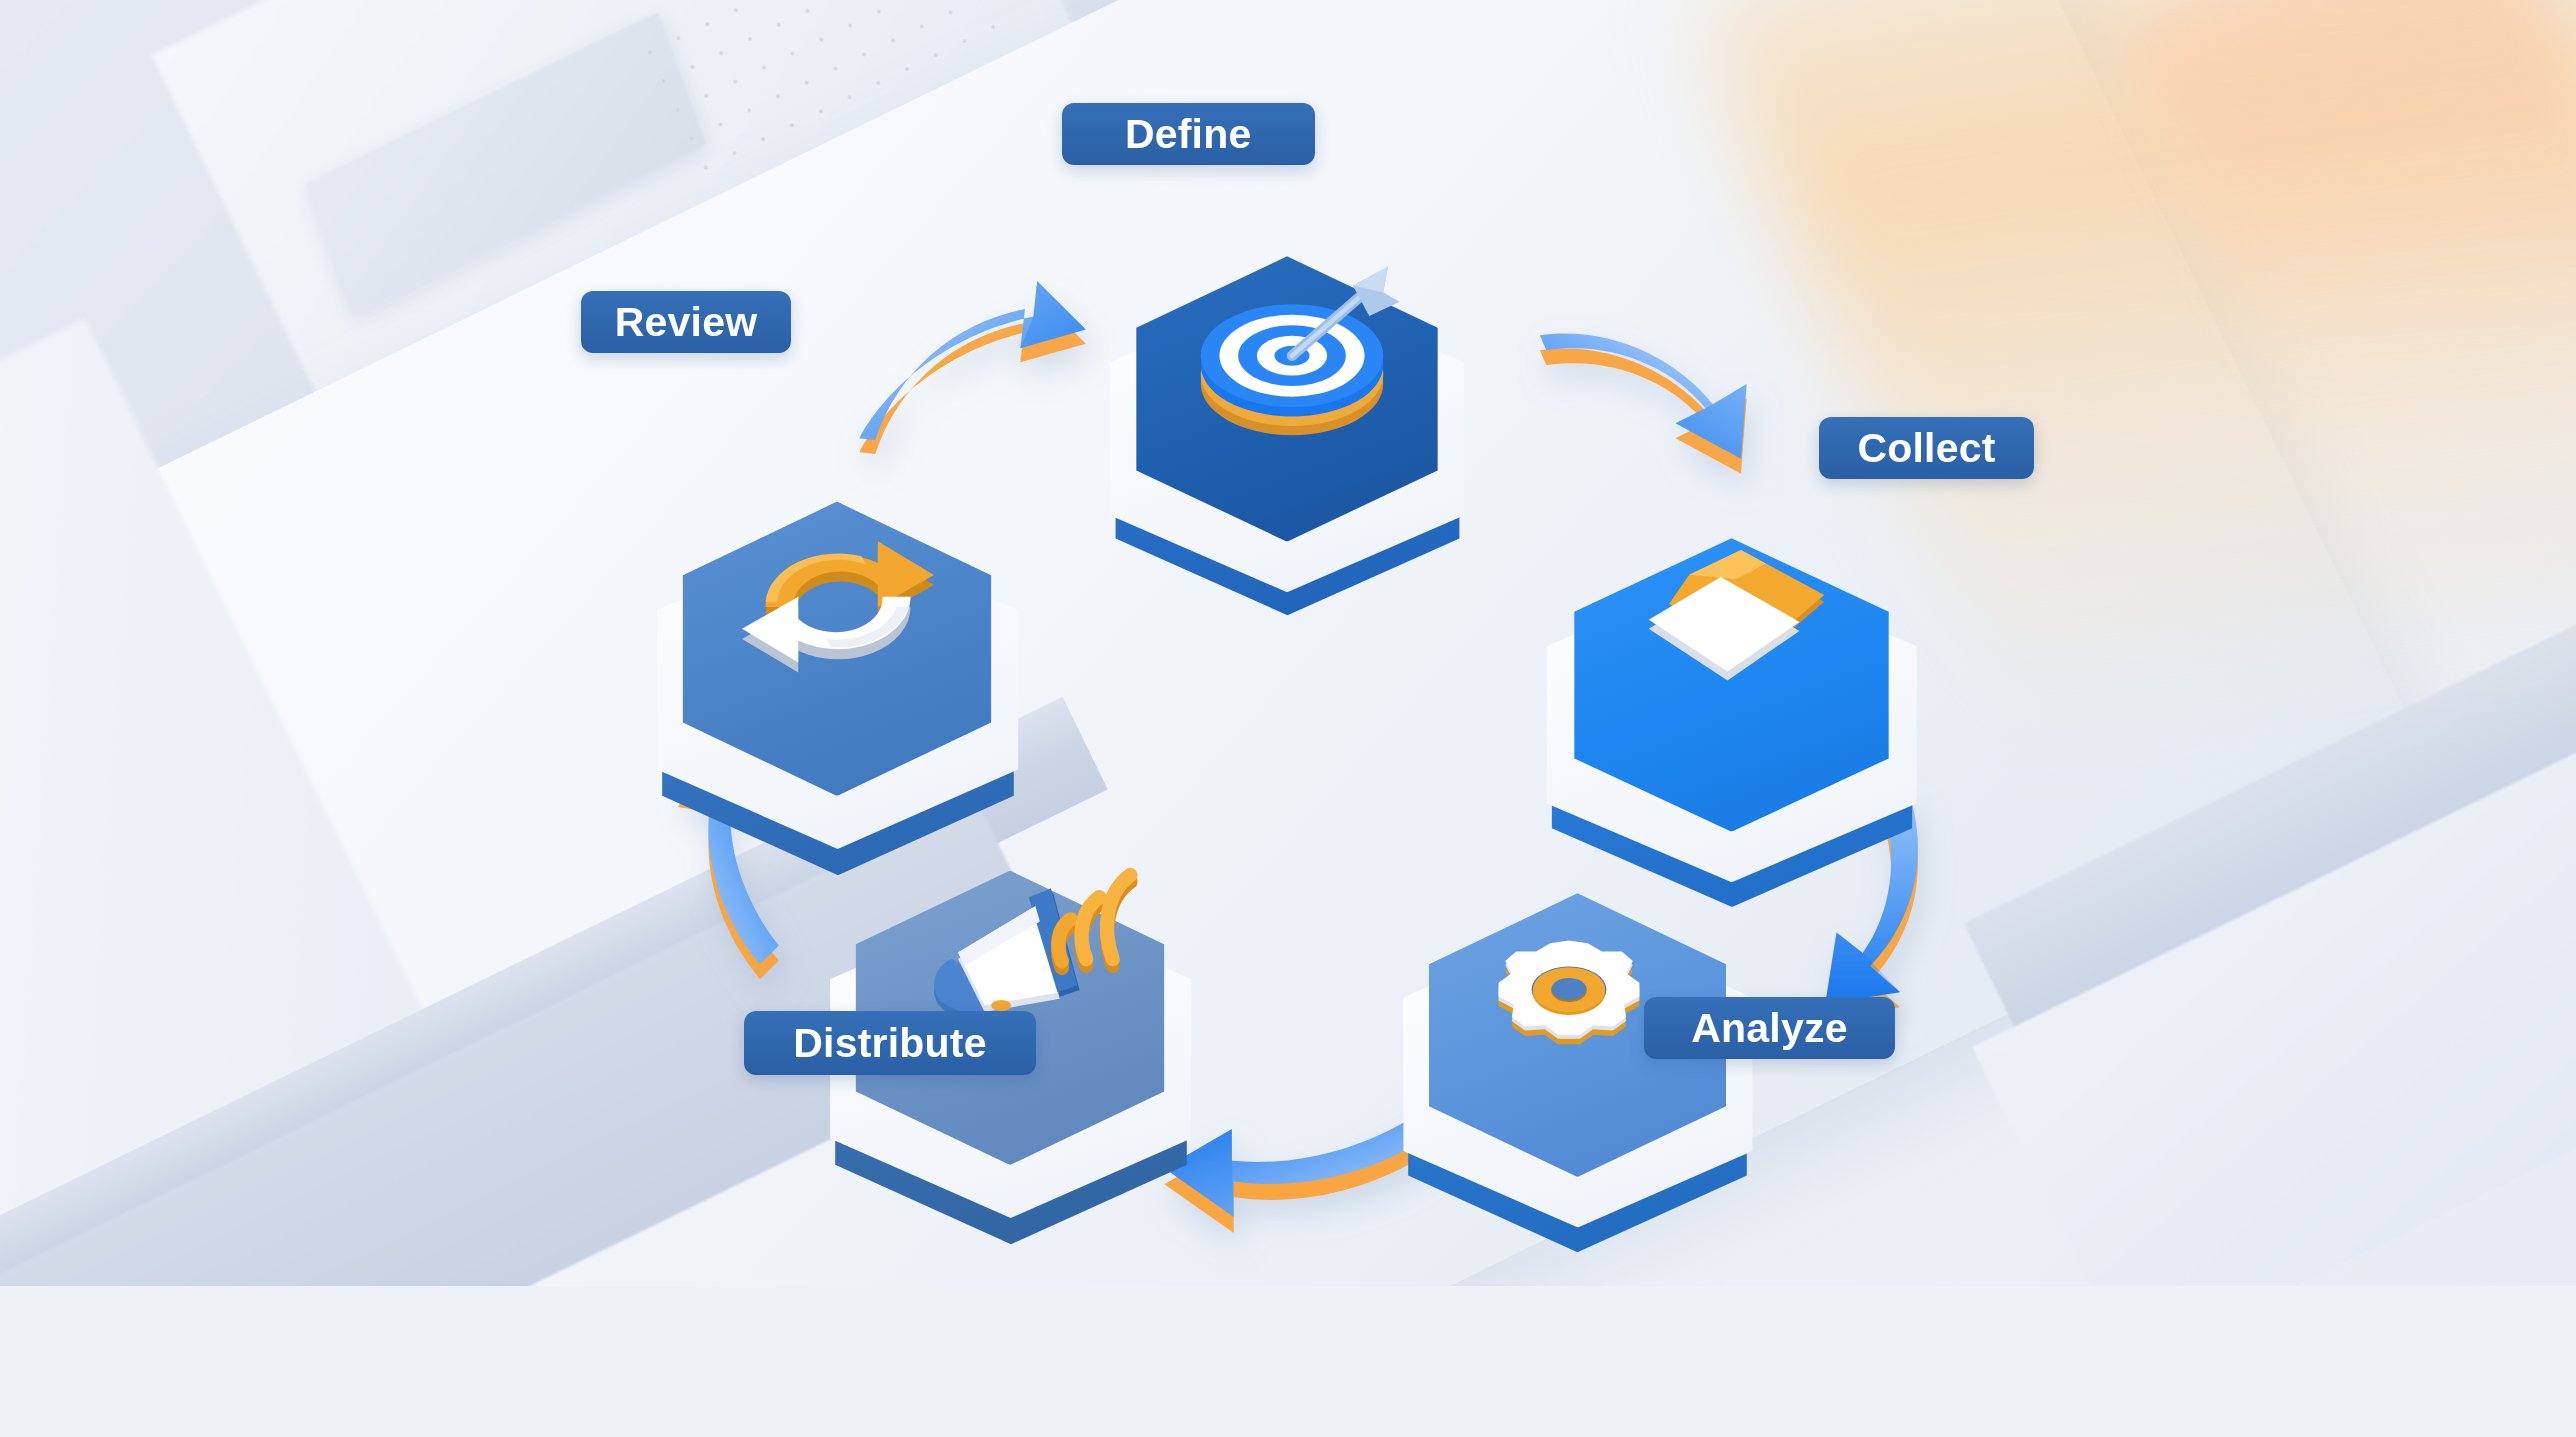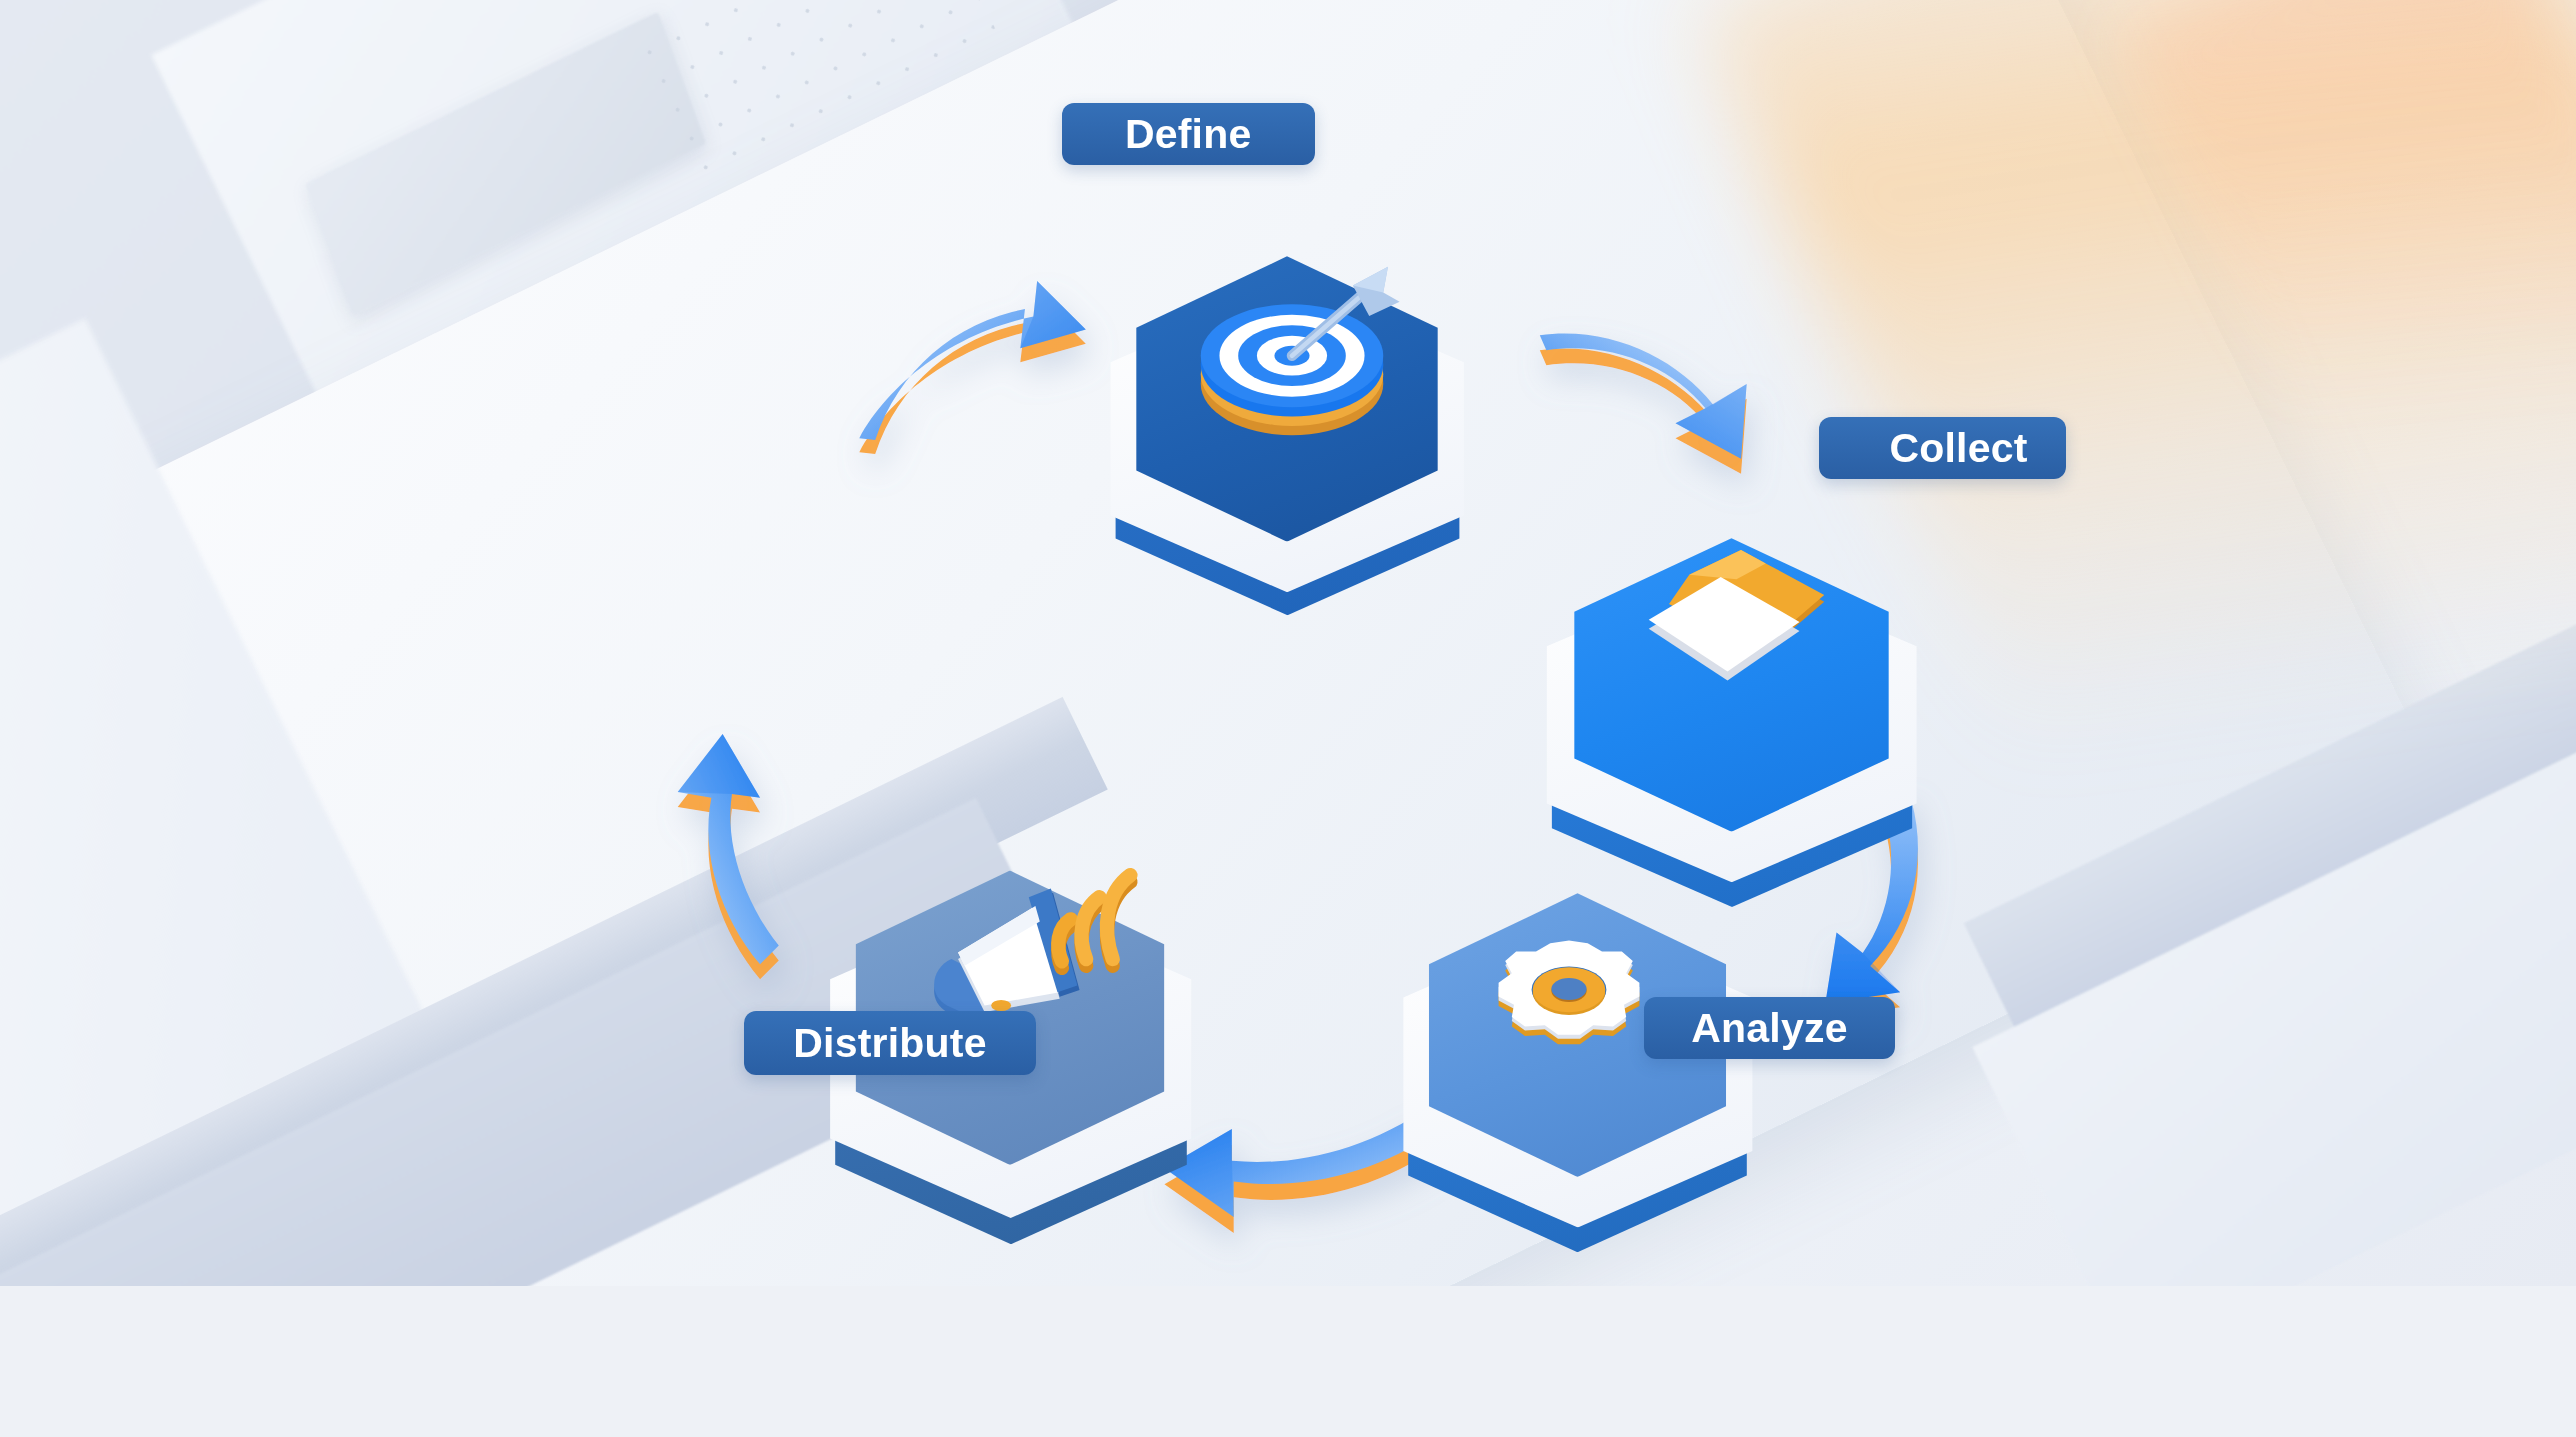--- a/index.html
+++ b/index.html
@@ -274,21 +274,21 @@
       <path d="M58,40 L104,18 L126,30 L178,58 L120,108 L40,66 Z" fill="#D88E20"></path>
       <path d="M58,34 L104,12 L126,24 L178,52 L120,102 L40,60 Z" fill="#F2A92E"></path>
       <path d="M58,34 L104,12 L126,24 L100,38 Z" fill="#FBC259"></path>
 
       <path d="M22,82 L86,44 L156,84 L92,128 Z" fill="#D9DEE8"></path>
       <path d="M22,74 L86,36 L156,76 L92,120 Z" fill="#FFFFFF"></path>
       <path d="M22,74 L86,36 L156,76 L92,120 Z" fill="url(#folderShade)" opacity=".0"></path>
     </svg>
 
     <div class="pill" style="left:312px;top:-79px;width:215px;height:62px;font-size:41px;
-         background:linear-gradient(180deg,#3570B8,#2A5FA4);padding-left:32px;">
+         background:linear-gradient(180deg,#3570B8,#2A5FA4);">
       <span>Collect</span>
     </div>
   </div>
 
   <div class="node" style="left:791px;top:828px;width:440px;height:323px;">
     <div class="node-wrap" style="left:0;top:0;width:440px;height:388px;">
       <div class="hex base-bot" style="left:17px;top:77px;width:406px;height:388px;
            background:linear-gradient(160deg,#3E78BE,#2E639F);
            box-shadow:0 37px 56px rgba(80,110,160,.28);"></div>
       <div class="hex" style="left:11.2px;top:45px;width:417px;height:388px;
@@ -361,15 +361,51 @@
         <circle cx="0" cy="-5" r="16" fill="#4E80C4"></circle>
       </g>
     </svg>
 
     <div class="pill" style="left:277px;top:145px;width:251px;height:62px;font-size:41px;
          background:linear-gradient(180deg,#3570B8,#2A5FA4);">
       <span>Analyze</span>
     </div>
   </div>
 
+  <div class="node" style="left:618px;top:459px;width:440px;height:323px;">
+    <div class="node-wrap" style="left:0;top:0;width:440px;height:388px;">
+      <div class="hex base-bot" style="left:17px;top:77px;width:406px;height:388px;
+           background:linear-gradient(160deg,#3C7FCF,#2A66B0);
+           box-shadow:0 37px 56px rgba(80,110,160,.28);"></div>
+      <div class="hex" style="left:11.2px;top:45px;width:417px;height:388px;
+           background:linear-gradient(160deg,#ffffff,#eef2f9);"></div>
+      <div class="hex" style="left:41px;top:9.4px;width:356px;height:359px;
+           background:linear-gradient(155deg,#5B92D4 0%,#4A83C8 52%,#3f76bb 100%);"></div>
+    </div>
+
+    <svg class="ico" style="left:103px;top:33px;width:234px;height:215px;overflow:visible;" viewBox="0 0 200 180">
+      <g transform="translate(100,92) scale(1,0.72)">
+
+        <g transform="translate(0,12)">
+          <path d="M-62,6 A62,62 0 0 1 34,-46 L34,-72 L82,-32 L34,6 L34,-20
+                   A40,40 0 0 0 -38,6 Z" fill="#D08B1D"></path>
+          <path d="M62,-6 A62,62 0 0 1 -34,46 L-34,72 L-82,32 L-34,-6 L-34,20
+                   A40,40 0 0 0 38,-6 Z" fill="#BBC4D4"></path>
+        </g>
+
+        <path d="M-62,6 A62,62 0 0 1 34,-46 L34,-72 L82,-32 L34,6 L34,-20
+                 A40,40 0 0 0 -38,6 Z" fill="#F2A82E"></path>
+        <path d="M-62,0 A62,62 0 0 1 20,-54 L24,-44 A52,52 0 0 0 -52,0 Z" fill="#FABE53"></path>
+
+        <path d="M62,-6 A62,62 0 0 1 -34,46 L-34,72 L-82,32 L-34,-6 L-34,20
+                 A40,40 0 0 0 38,-6 Z" fill="#FFFFFF"></path>
+        <path d="M60,6 A62,62 0 0 1 -6,54 L-10,44 A52,52 0 0 0 50,6 Z" fill="#EDF1F7"></path>
+      </g>
+    </svg>
+
+    <div class="pill" style="left:-37px;top:-168px;width:210px;height:62px;font-size:41px;
+         background:linear-gradient(180deg,#3570B8,#2A5FA4);">
+      <span>Review</span>
+    </div>
+  </div>
 
 </div>
 
 
 </body></html>

